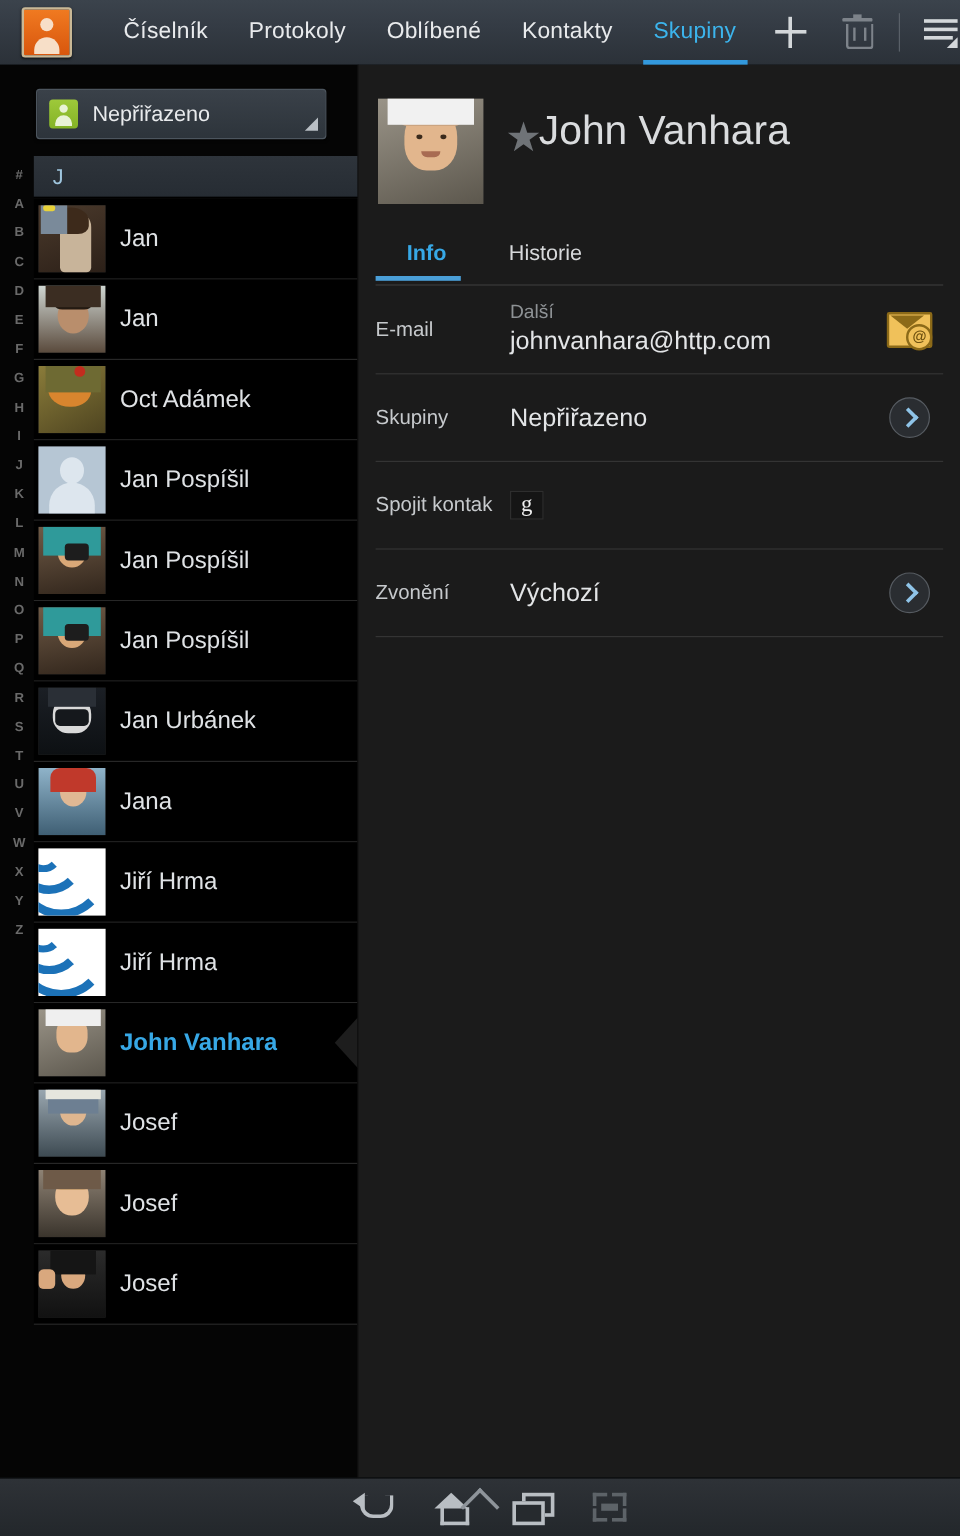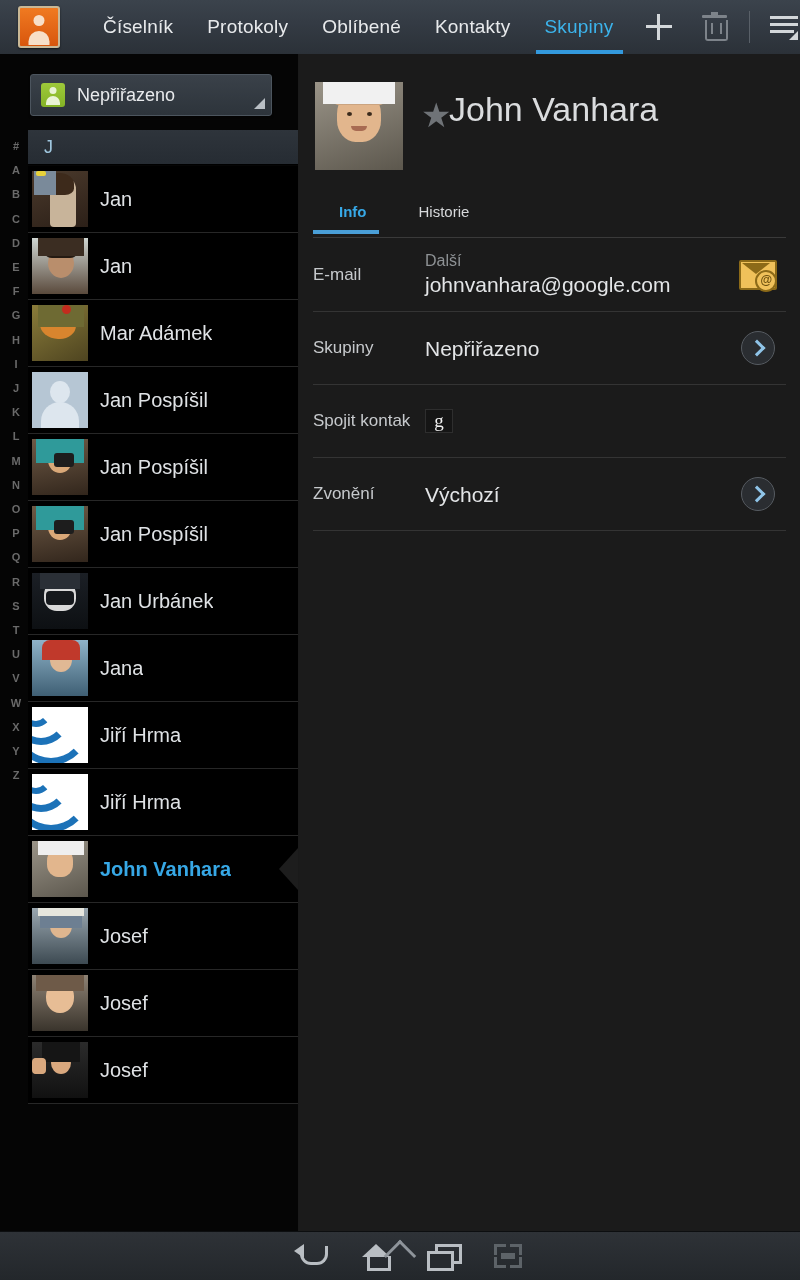--- a/index.html
+++ b/index.html
@@ -125,21 +125,21 @@
   .av.rss .a3{left:-12px;top:-12px;width:20px;height:20px;border-width:6px;}
 
   
   .right{position:absolute;left:299px;top:54px;width:501px;height:1178px;background:#1b1b1b;}
   .hdr{position:relative;height:135px;}
   .big-av{position:absolute;left:16px;top:28px;width:88px;height:88px;background:#2b2b2b;overflow:hidden;}
   .star{position:absolute;left:122px;top:44px;width:34px;height:34px;color:#6f7377;font-size:34px;line-height:34px;}
   .cname{position:absolute;left:150px;top:36px;color:#dadcde;font-size:34px;white-space:nowrap;}
 
   .dtabs{position:relative;height:48px;margin:0 14px 0 14px;border-bottom:1px solid #3a3a3a;display:flex;align-items:flex-start;}
-  .dtab{position:relative;height:44px;display:flex;align-items:center;padding:0 26px;color:#d7d9db;font-size:15px;}
+  .dtab{position:relative;height:44px;display:flex;align-items:center;padding:0 26px;color:#d7d9db;font-size:18px;}
   .dtab.on{color:#37a8e6;font-weight:bold;}
   .dtab.on::after{content:"";position:absolute;left:0;right:14px;bottom:-1px;height:4px;background:#4a9fd8;}
 
   .fields{margin:0 14px;}
   .frow{display:flex;align-items:center;border-bottom:1px solid #343434;padding:14px 0;min-height:44px;}
   .flabel{width:112px;flex:0 0 auto;color:#c6c9cc;font-size:17px;overflow:hidden;white-space:nowrap;}
   .fvals{flex:1 1 auto;min-width:0;}
   .fsub{color:#8e9295;font-size:16px;margin-bottom:2px;}
   .fval{color:#e3e5e7;font-size:21px;word-break:break-all;line-height:25px;}
   .ficon{width:56px;flex:0 0 auto;display:flex;align-items:center;justify-content:center;}
@@ -321,21 +321,21 @@
         </div>
 
         <div class="row">
           <div class="av">
             <span class="ph" style="background:linear-gradient(150deg,#8a7c3a,#4e4420)"></span>
             <span class="ph" style="left:8px;top:4px;width:36px;height:30px;background:#d8852e;border-radius:40% 55% 45% 50%"></span>
             <span class="ph" style="left:20px;top:14px;width:8px;height:6px;background:#241a12;border-radius:50%"></span>
             <span class="ph" style="left:6px;bottom:0;width:46px;height:22px;background:#6e6a33"></span>
             <span class="ph" style="left:30px;bottom:6px;width:9px;height:9px;background:#c32c1e;border-radius:50%"></span>
           </div>
-          <div class="nm">Mar Adámek</div>
+          <div class="nm">Oct Adámek</div>
         </div>
 
         <div class="row">
           <div class="av silh">
             <span class="h"></span>
               <span class="b"></span>
           </div>
           <div class="nm">Jan Pospíšil</div>
         </div>
 
@@ -469,21 +469,21 @@
       <div class="dtab on">Info</div>
       <div class="dtab">Historie</div>
     </div>
 
     <div class="fields">
 
       <div class="frow">
         <div class="flabel">E-mail</div>
         <div class="fvals">
           <div class="fsub">Další</div>
-          <div class="fval">johnvanhara@google.com</div>
+          <div class="fval">johnvanhara@http.com</div>
         </div>
         <div class="ficon">
           <span class="mail">
               <i class="at">@</i>
             </span>
         </div>
       </div>
 
 
       <div class="frow">

